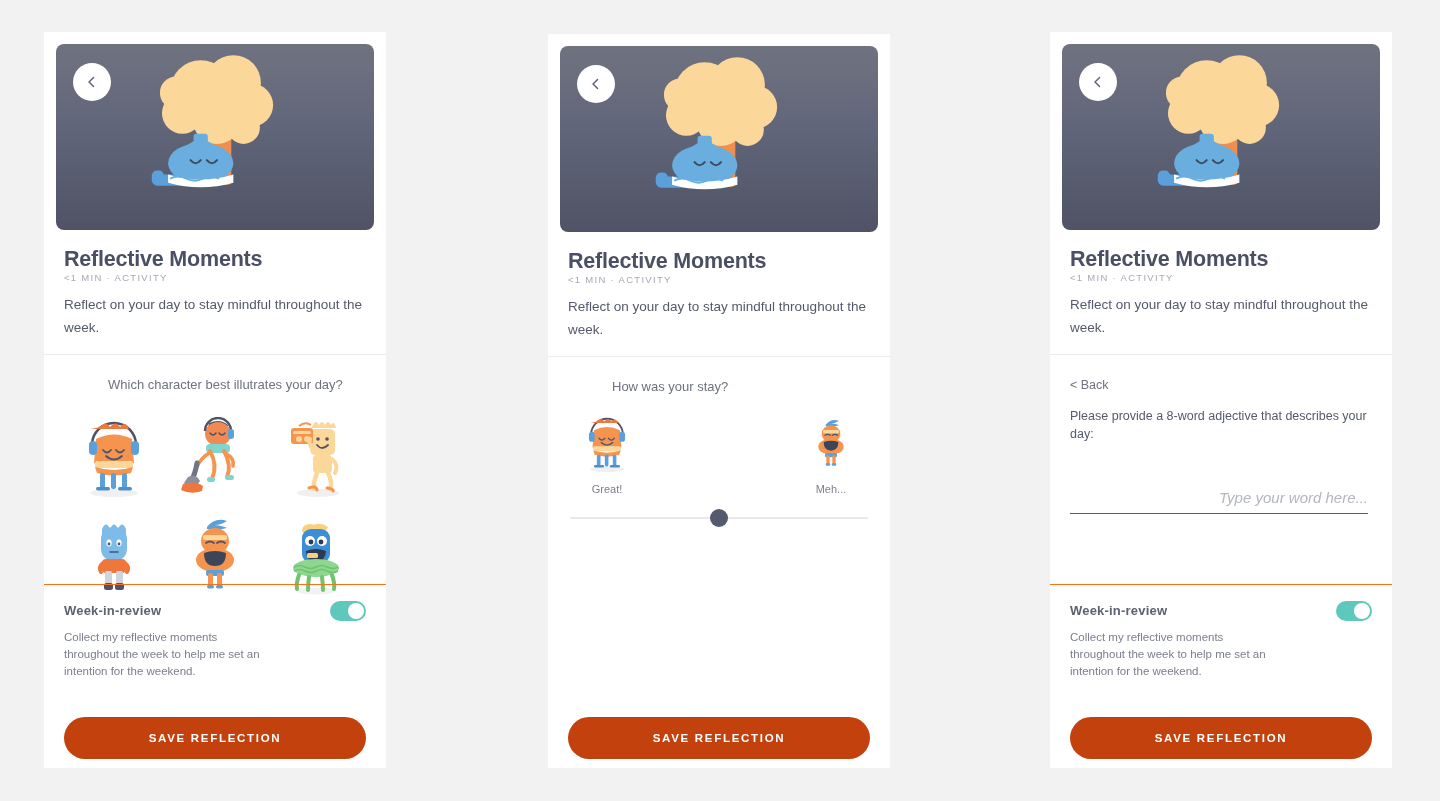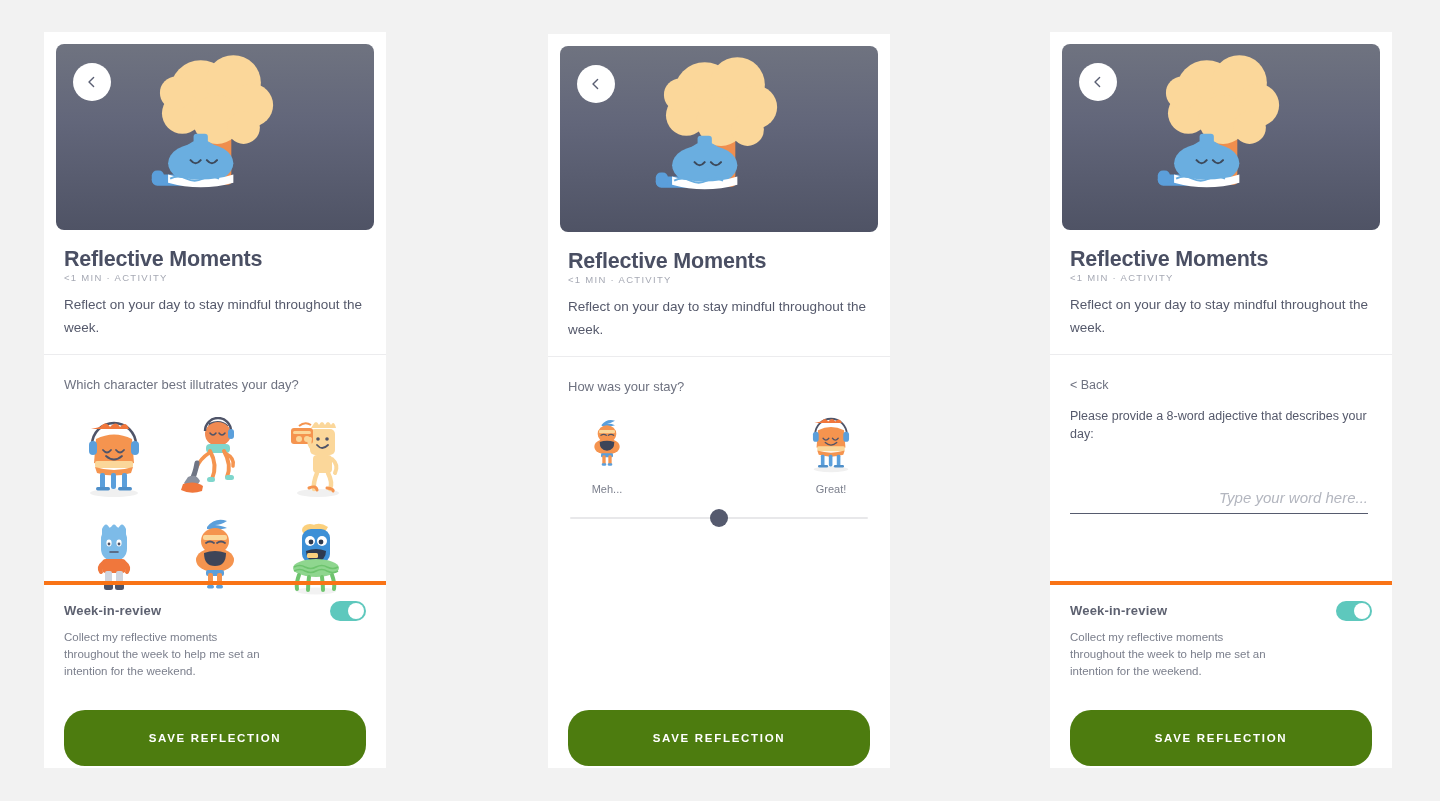--- a/index.html
+++ b/index.html
@@ -51,21 +51,21 @@
     font-size: 9.5px; color: #a6a9b4; letter-spacing: 1.3px;
   }
   .lede {
     margin-top: 10px;
     font-size: 13.5px; color: #55596b; line-height: 1.72;
   }
   .divider { height: 1px; background: #ececee; margin-top: 15px; }
 
   
   .section { padding: 20px 20px 0 20px; }
-  .prompt { font-size: 13px; color: #6e7280; line-height: 1.5; }
+  .prompt { font-size: 13px; color: #6e7280; line-height: 1.5; margin-left: 44px; }
   .prompt-sm { font-size: 12.5px; color: #55596b; line-height: 1.45; }
   .back-link {
     font-size: 12.5px; color: #6e7280; cursor: pointer; display:inline-block;
   }
 
   
   .char-grid {
     margin-top: 14px;
     display: grid;
     grid-template-columns: repeat(3, 1fr);
@@ -106,44 +106,44 @@
     font-size: 15px; font-style: italic;
     color: #0369a1;
     padding: 2px 0 7px 10px;
     text-align: right;
   }
   .word-input::placeholder { color: #b3b6bf; font-style: italic; }
 
   
   .wir {
     position: absolute; left: 0; right: 0; bottom: 88px;
-    border-top: 4px solid #f97316;
+    border-top: 1px solid #f97316;
     padding: 16px 20px 0 20px;
   }
   .wir-row { display: flex; align-items: center; justify-content: space-between; }
   .wir-title { font-size: 13px; font-weight: bold; color: #5d6170; letter-spacing: 0.2px; }
   .toggle {
     width: 36px; height: 20px; border-radius: 10px;
     background: #5ec8bd; position: relative; cursor: pointer; flex: none;
   }
   .toggle .knob {
     position: absolute; right: 2px; top: 2px;
     width: 16px; height: 16px; border-radius: 50%;
     background: #ffffff;
   }
   .wir-desc {
     margin-top: 8px; font-size: 11.5px; color: #7b7f8c; line-height: 1.48;
     max-width: 200px;
   }
 
   
   .save-btn {
-    position: absolute; left: 20px; right: 20px; bottom: 2px;
-    height: 56px; border-radius: 21px;
-    background: #4d7c0f; border: none;
+    position: absolute; left: 20px; right: 20px; bottom: 9px;
+    height: 42px; border-radius: 21px;
+    background: #c2410c; border: none;
     color: #ffffff; font-family: "Liberation Sans", sans-serif;
     font-size: 11.5px; font-weight: bold; letter-spacing: 1.7px;
     cursor: pointer;
   }
 </style>
 </head>
 <body>
 
 <div class="stage">
 
@@ -376,56 +376,56 @@
       <div class="lede">Reflect on your day to stay mindful throughout the week.</div>
     </div>
     <div class="divider"></div>
 
     <div class="section">
       <div class="prompt">How was your stay?</div>
 
       <div class="slider-wrap">
         <div class="slider-ends">
           <div class="slider-end">
-            <svg width="48" height="62" viewBox="0 0 72 82">
-              <path d="M28 12 q8 -10 20 -6 q-6 4 -12 4 q8 1 12 3 q-10 3 -20 1 z" fill="#5b9fdb"></path>
-              <ellipse cx="36" cy="26" rx="14" ry="13" fill="#f5944f"></ellipse>
-              <rect x="24" y="20" width="24" height="5" rx="2" fill="#fbd79a"></rect>
-              <path d="M27 28 q4 -3 8 0" fill="none" stroke="#4f5468" stroke-width="1.8" stroke-linecap="round"></path>
-              <path d="M38 28 q4 -3 8 0" fill="none" stroke="#4f5468" stroke-width="1.8" stroke-linecap="round"></path>
-              <ellipse cx="36" cy="45" rx="19" ry="12" fill="#f5944f"></ellipse>
-              <path d="M25 38 q11 -4 22 0 q0 13 -11 13 q-11 0 -11 -13 z" fill="#3f4558"></path>
-              <rect x="27" y="55" width="18" height="6" rx="2" fill="#5b9fdb"></rect>
-              <rect x="29" y="58" width="5" height="14" rx="2" fill="#f5944f"></rect>
-              <rect x="38" y="58" width="5" height="14" rx="2" fill="#f5944f"></rect>
-              <rect x="28" y="70" width="7" height="3.5" rx="1.7" fill="#5b9fdb"></rect>
-              <rect x="37" y="70" width="7" height="3.5" rx="1.7" fill="#5b9fdb"></rect>
-            </svg>
-            <div class="slider-cap">Meh...</div>
-          </div>
-          <div class="slider-end">
             <svg width="52" height="62" viewBox="0 0 72 82">
               <ellipse cx="36" cy="76" rx="24" ry="4" fill="#f0f0f0"></ellipse>
               <path d="M14 28 a22 22 0 0 1 44 0" fill="none" stroke="#4f5468" stroke-width="2.6"></path>
               <path d="M22 10 q6 -7 10 0 q6 -7 10 0 q6 -7 9 2 l-38 0 z" fill="#f0773c"></path>
               <path d="M18 22 q18 -9 36 0 l2 24 q-20 7 -40 0 z" fill="#f5944f"></path>
               <rect x="17" y="44" width="38" height="7" rx="2" fill="#fbd79a"></rect>
               <path d="M17 50 q19 6 38 0 l-2 6 q-17 5 -34 0 z" fill="#f5944f"></path>
               <rect x="11" y="24" width="8" height="14" rx="4" fill="#5b9fdb"></rect>
               <rect x="53" y="24" width="8" height="14" rx="4" fill="#5b9fdb"></rect>
               <path d="M25 33 q4 5 8 0" fill="none" stroke="#4f5468" stroke-width="1.8" stroke-linecap="round"></path>
               <path d="M38 33 q4 5 8 0" fill="none" stroke="#4f5468" stroke-width="1.8" stroke-linecap="round"></path>
               <path d="M28 39 q8 7 16 0" fill="none" stroke="#4f5468" stroke-width="1.8" stroke-linecap="round"></path>
               <rect x="22" y="56" width="5" height="16" rx="2" fill="#5b9fdb"></rect>
               <rect x="33" y="56" width="5" height="16" rx="2" fill="#5b9fdb"></rect>
               <rect x="44" y="56" width="5" height="16" rx="2" fill="#5b9fdb"></rect>
               <rect x="18" y="70" width="14" height="3.5" rx="1.7" fill="#4f8fc9"></rect>
               <rect x="40" y="70" width="14" height="3.5" rx="1.7" fill="#4f8fc9"></rect>
             </svg>
             <div class="slider-cap">Great!</div>
+          </div>
+          <div class="slider-end">
+            <svg width="48" height="62" viewBox="0 0 72 82">
+              <path d="M28 12 q8 -10 20 -6 q-6 4 -12 4 q8 1 12 3 q-10 3 -20 1 z" fill="#5b9fdb"></path>
+              <ellipse cx="36" cy="26" rx="14" ry="13" fill="#f5944f"></ellipse>
+              <rect x="24" y="20" width="24" height="5" rx="2" fill="#fbd79a"></rect>
+              <path d="M27 28 q4 -3 8 0" fill="none" stroke="#4f5468" stroke-width="1.8" stroke-linecap="round"></path>
+              <path d="M38 28 q4 -3 8 0" fill="none" stroke="#4f5468" stroke-width="1.8" stroke-linecap="round"></path>
+              <ellipse cx="36" cy="45" rx="19" ry="12" fill="#f5944f"></ellipse>
+              <path d="M25 38 q11 -4 22 0 q0 13 -11 13 q-11 0 -11 -13 z" fill="#3f4558"></path>
+              <rect x="27" y="55" width="18" height="6" rx="2" fill="#5b9fdb"></rect>
+              <rect x="29" y="58" width="5" height="14" rx="2" fill="#f5944f"></rect>
+              <rect x="38" y="58" width="5" height="14" rx="2" fill="#f5944f"></rect>
+              <rect x="28" y="70" width="7" height="3.5" rx="1.7" fill="#5b9fdb"></rect>
+              <rect x="37" y="70" width="7" height="3.5" rx="1.7" fill="#5b9fdb"></rect>
+            </svg>
+            <div class="slider-cap">Meh...</div>
           </div>
         </div>
         <div class="slider-track-row">
           <div class="slider-track"></div>
           <div class="slider-thumb" style="left: 50%;"></div>
         </div>
       </div>
     </div>
 
     <button class="save-btn">SAVE REFLECTION</button>

